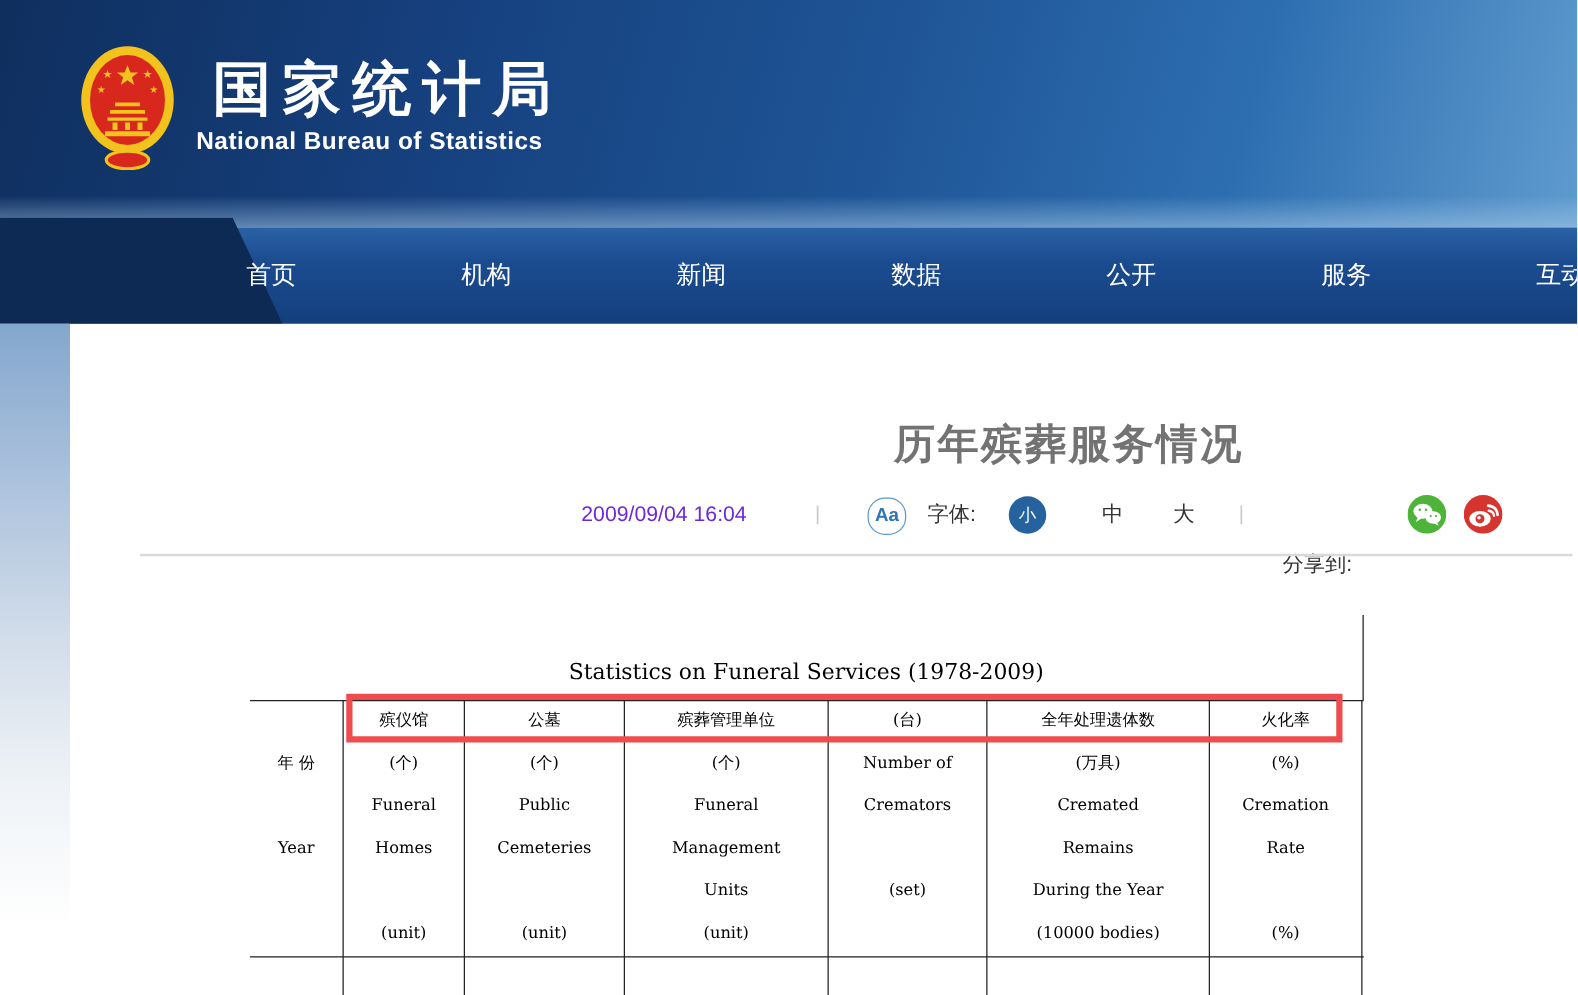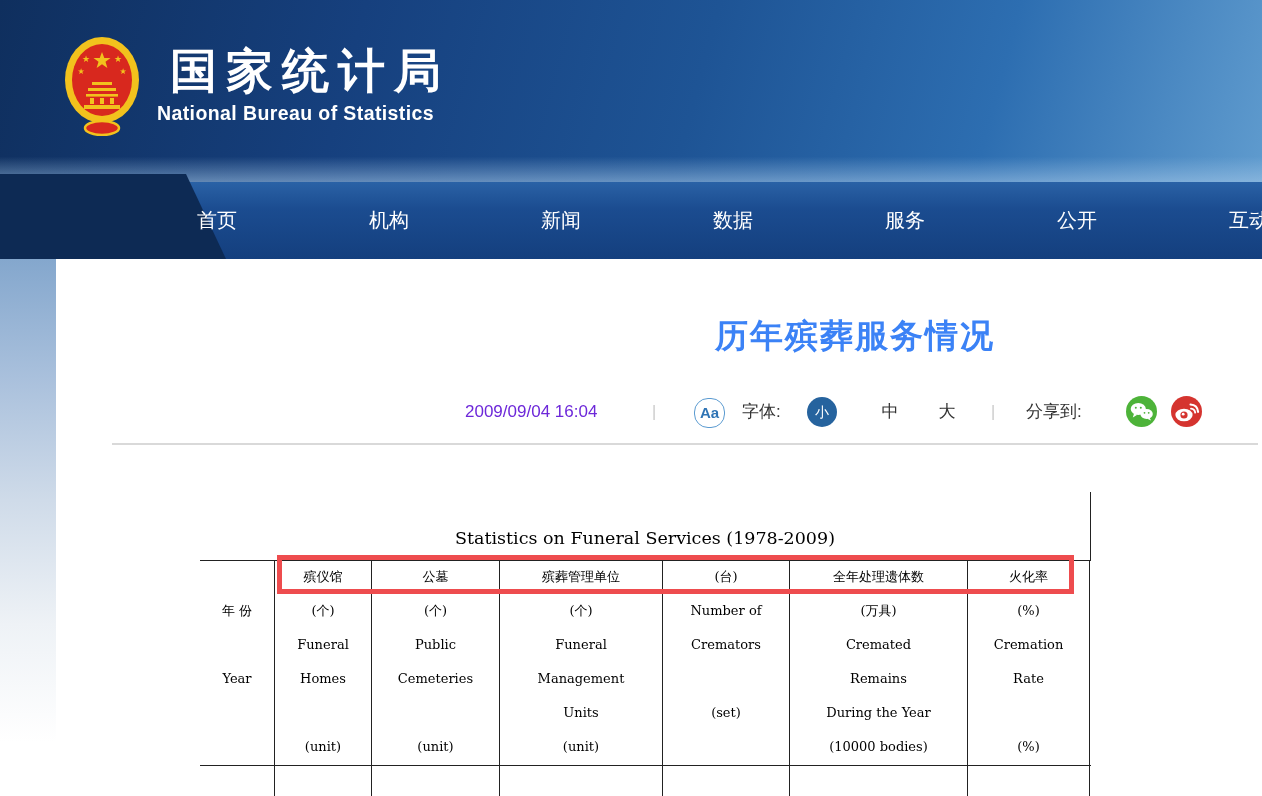--- a/index.html
+++ b/index.html
@@ -24,34 +24,34 @@
     clip-path:polygon(0 0,186px 0,226px 100%,0 100%);}
   .nav-items{position:absolute;left:65px;top:0;height:77px;display:flex;}
   .nav-item{width:172px;height:77px;line-height:77px;text-align:right;color:#fff;
     font-size:20px;cursor:pointer;position:relative;}
 
   
   .left-strip{position:absolute;left:0;top:259px;width:56px;height:537px;
     background:linear-gradient(180deg,#84a7cd 0%,#a9c0dc 22%,#cfdbe9 45%,#eef2f6 68%,#ffffff 90%);}
 
   
-  .article-title{position:absolute;left:560px;top:314px;width:590px;text-align:center;
-    font-size:33px;font-weight:bold;color:#3b82f6;letter-spacing:2px;white-space:nowrap;}
+  .article-title{position:absolute;left:560px;top:333px;width:590px;text-align:center;
+    font-size:33px;font-weight:bold;color:#737373;letter-spacing:2px;white-space:nowrap;}
   .meta{position:absolute;top:397px;height:30px;line-height:30px;white-space:nowrap;}
   .meta-date{left:465px;font-size:17px;color:#6d28d9;}
   .meta-sep1{left:652px;color:#c9c9c9;font-size:16px;}
   .aa-box{left:694px;top:398px;width:29px;height:28px;line-height:28px;text-align:center;
     border:1px solid #5b9bd1;border-radius:14px;color:#2f74b5;font-weight:bold;font-size:15px;cursor:pointer;}
   .font-label{left:742px;font-size:17px;color:#333;}
   .size-small{left:807px;top:397px;width:30px;height:30px;border-radius:50%;
     text-align:center;line-height:30px;color:#fff;font-size:14px;cursor:pointer;}
   .size-mid{left:875px;width:30px;text-align:center;font-size:17px;color:#333;cursor:pointer;}
   .size-large{left:932px;width:30px;text-align:center;font-size:17px;color:#333;cursor:pointer;}
   .meta-sep2{left:991px;color:#c9c9c9;font-size:16px;}
-  .share-label{left:1026px;font-size:17px;color:#333;}
+  .share-label{left:1026px;font-size:17px;color:#333;margin-top:40px;}
   .share-icon{position:absolute;top:396px;width:31px;height:31px;border-radius:50%;cursor:pointer;}
   .wechat{left:1126px;}
   .weibo{left:1171px;}
   .share-icon svg{display:block;width:31px;height:31px;}
 
   .divider{position:absolute;left:112px;top:443px;width:1146px;height:2px;background:#d9d9d9;}
 
   
   .serif{font-family:"DejaVu Serif","Liberation Serif",serif;}
   .table-title{position:absolute;left:200px;top:496px;width:890px;text-align:center;
@@ -100,22 +100,22 @@
     <div class="site-subtitle">National Bureau of Statistics</div>
   </div>
 
   <div class="nav">
     <div class="nav-active-bg"></div>
     <div class="nav-items">
       <div class="nav-item">首页</div>
       <div class="nav-item">机构</div>
       <div class="nav-item">新闻</div>
       <div class="nav-item">数据</div>
+      <div class="nav-item">公开</div>
       <div class="nav-item">服务</div>
-      <div class="nav-item">公开</div>
       <div class="nav-item">互动</div>
     </div>
   </div>
 
   <div class="left-strip"></div>
 
   <div class="article-title">历年殡葬服务情况</div>
 
   <div class="meta meta-date">2009/09/04 16:04</div>
   <div class="meta meta-sep1">|</div>

